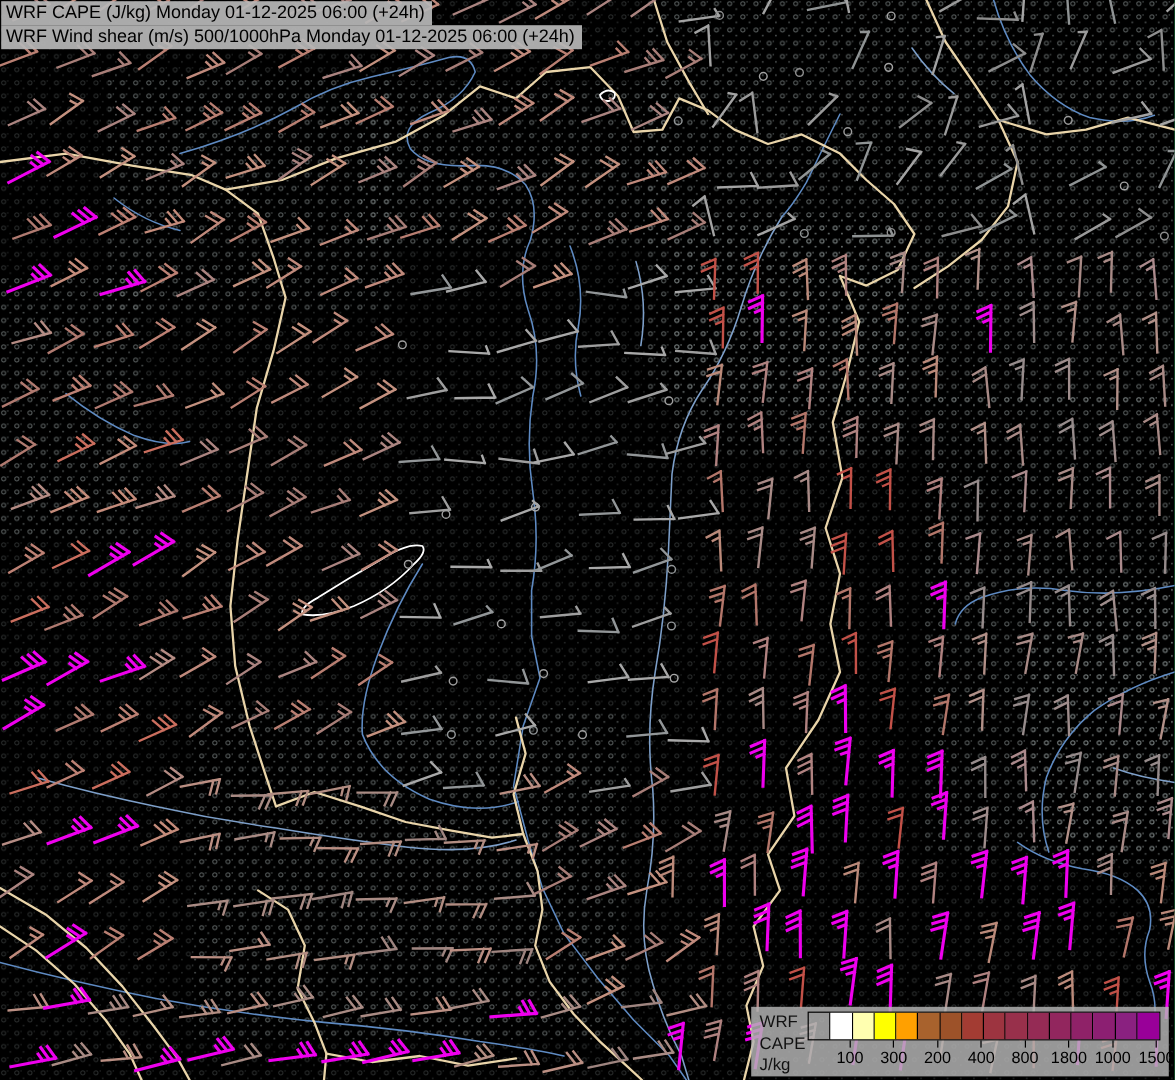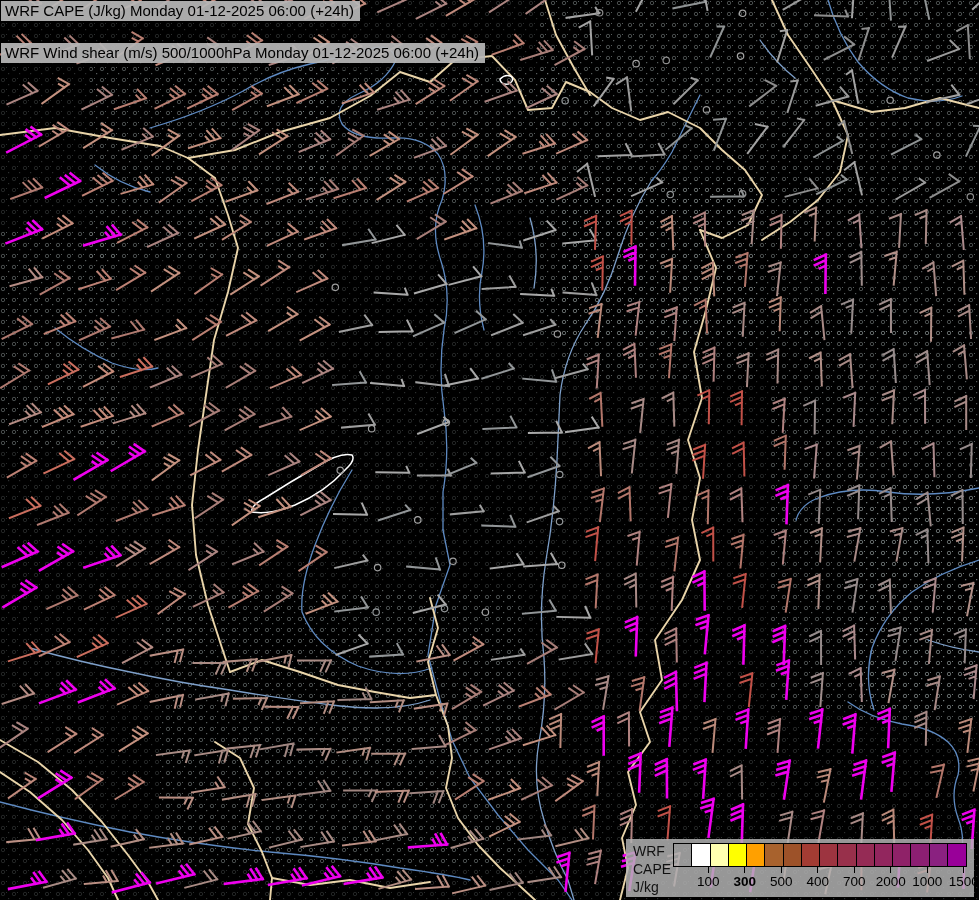--- a/index.html
+++ b/index.html
@@ -8,21 +8,21 @@
     background:#22c55e;font-family:"Liberation Sans",sans-serif;
   }
   .stage svg{position:absolute;left:0;top:0;}
   .titlebox{
     position:absolute;left:1px;
     background:rgba(183,183,183,0.93);
     color:#000;font-size:15px;line-height:18px;
     padding:1px 6px 1px 4px;white-space:nowrap;
   }
   #title1{top:1px;}
-  #title2{top:21px;margin-top:22px;}
+  #title2{top:21px;}
   .legend{
     position:absolute;left:626px;top:839px;width:348px;height:58px;
     background:rgba(180,180,180,0.84);
   }
   .legend-labels{
     position:absolute;left:7px;top:3px;color:#111;
     font-size:14px;line-height:18px;
   }
   .legend-strip{
     position:absolute;left:47px;top:4px;height:24px;width:294px;
@@ -718,29 +718,29 @@
         <div class="legend-cell" style="background: rgb(146, 38, 94);"></div>
         <div class="legend-cell" style="background: rgb(143, 34, 104);"></div>
         <div class="legend-cell" style="background: rgb(140, 31, 114);"></div>
         <div class="legend-cell" style="background: rgb(138, 33, 128);"></div>
         <div class="legend-cell" style="background: rgb(153, 0, 153);"></div>
       </div>
     <div class="legend-ticks" id="legend-ticks">
         <div class="legend-tick" style="left: 17.75px;"></div>
         <span class="legend-tick-label" style="left: 18.25px;">100</span>
         <div class="legend-tick" style="left: 54.25px;"></div>
-        <span class="legend-tick-label" style="left: 54.75px; font-weight: bold;">300</span>
+        <span class="legend-tick-label" style="left: 54.75px;">300</span>
         <div class="legend-tick" style="left: 90.75px;"></div>
-        <span class="legend-tick-label" style="left: 91.25px;">500</span>
+        <span class="legend-tick-label" style="left: 91.25px;">200</span>
         <div class="legend-tick" style="left: 127.25px;"></div>
         <span class="legend-tick-label" style="left: 127.75px;">400</span>
         <div class="legend-tick" style="left: 163.75px;"></div>
-        <span class="legend-tick-label" style="left: 164.25px;">700</span>
+        <span class="legend-tick-label" style="left: 164.25px;">800</span>
         <div class="legend-tick" style="left: 200.25px;"></div>
-        <span class="legend-tick-label" style="left: 200.75px;">2000</span>
+        <span class="legend-tick-label" style="left: 200.75px;">1800</span>
         <div class="legend-tick" style="left: 236.75px;"></div>
         <span class="legend-tick-label" style="left: 237.25px;">1000</span>
         <div class="legend-tick" style="left: 273.25px;"></div>
         <span class="legend-tick-label" style="left: 273.75px; text-align: center;">1500</span>
       </div>
   </div>
 
 </div>
 
 </body></html>

